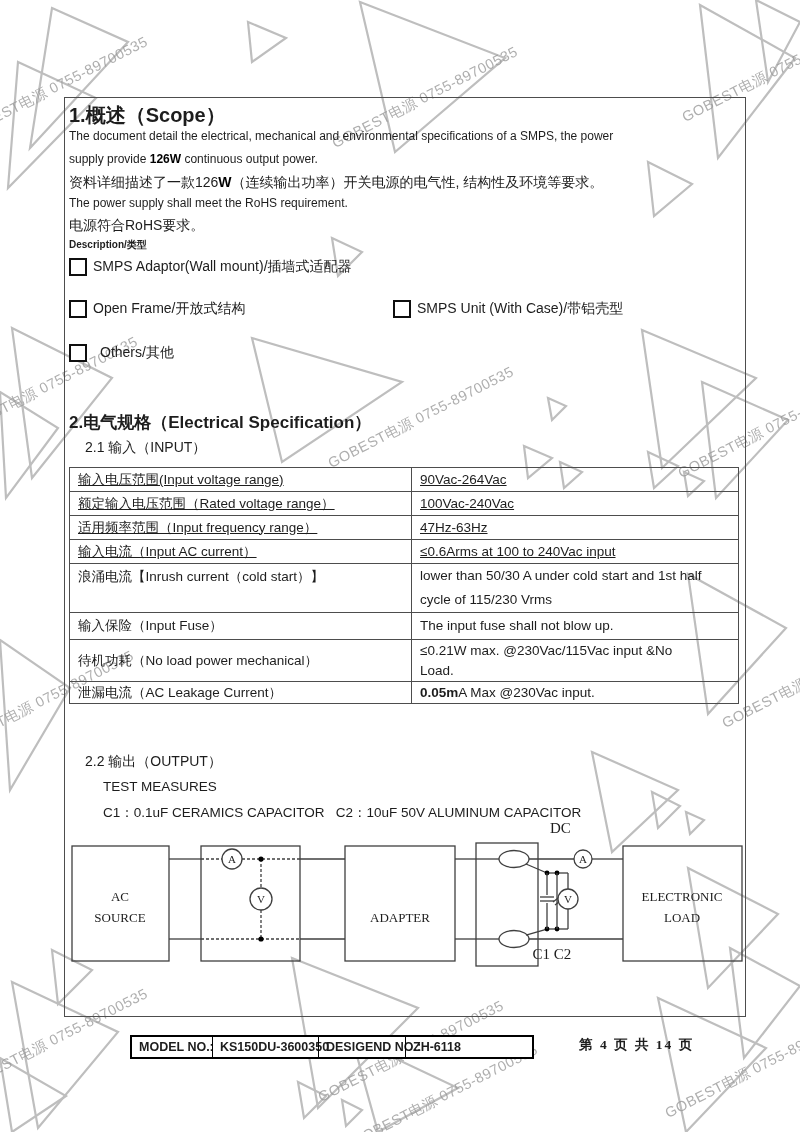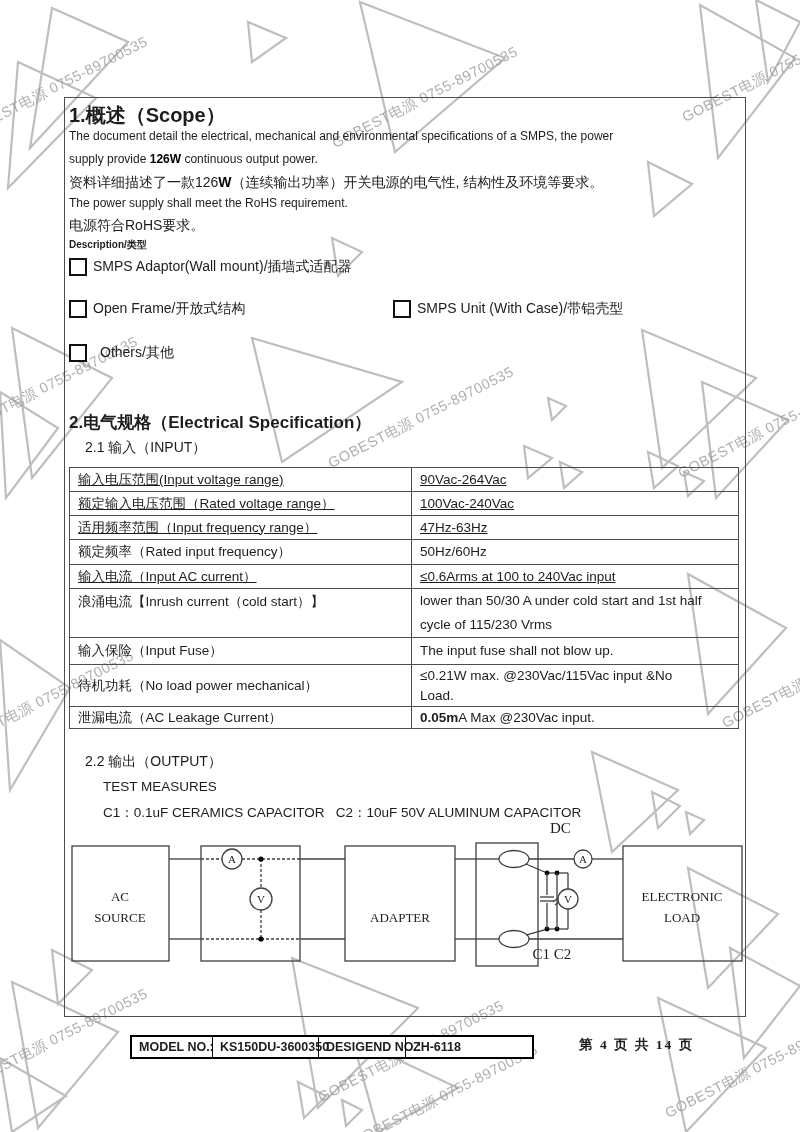--- a/index.html
+++ b/index.html
@@ -168,24 +168,20 @@
           <td class="val">90Vac-264Vac</td>
           </tr>
         <tr class="r24">
           <td>额定输入电压范围（Rated voltage range）</td>
           <td class="val">100Vac-240Vac</td>
           </tr>
         <tr class="r24">
           <td>适用频率范围（Input frequency range）</td>
           <td class="val">47Hz-63Hz</td>
           </tr>
-        <tr class="r25">
-          <td>额定频率（Rated input frequency）</td>
-          <td class="val">50Hz/60Hz</td>
-          </tr>
         <tr class="r24">
           <td>输入电流（Input AC current）</td>
           <td class="val">≤0.6Arms at 100 to 240Vac input</td>
           </tr>
         <tr class="r49">
           <td style="vertical-align:top;padding-top:4px">浪涌电流【Inrush current（cold start）】</td>
           <td class="val" style="line-height:24px">lower than 50/30 A under cold start and 1st half
 cycle of 115/230 Vrms</td>
           </tr>
         <tr class="r27">

